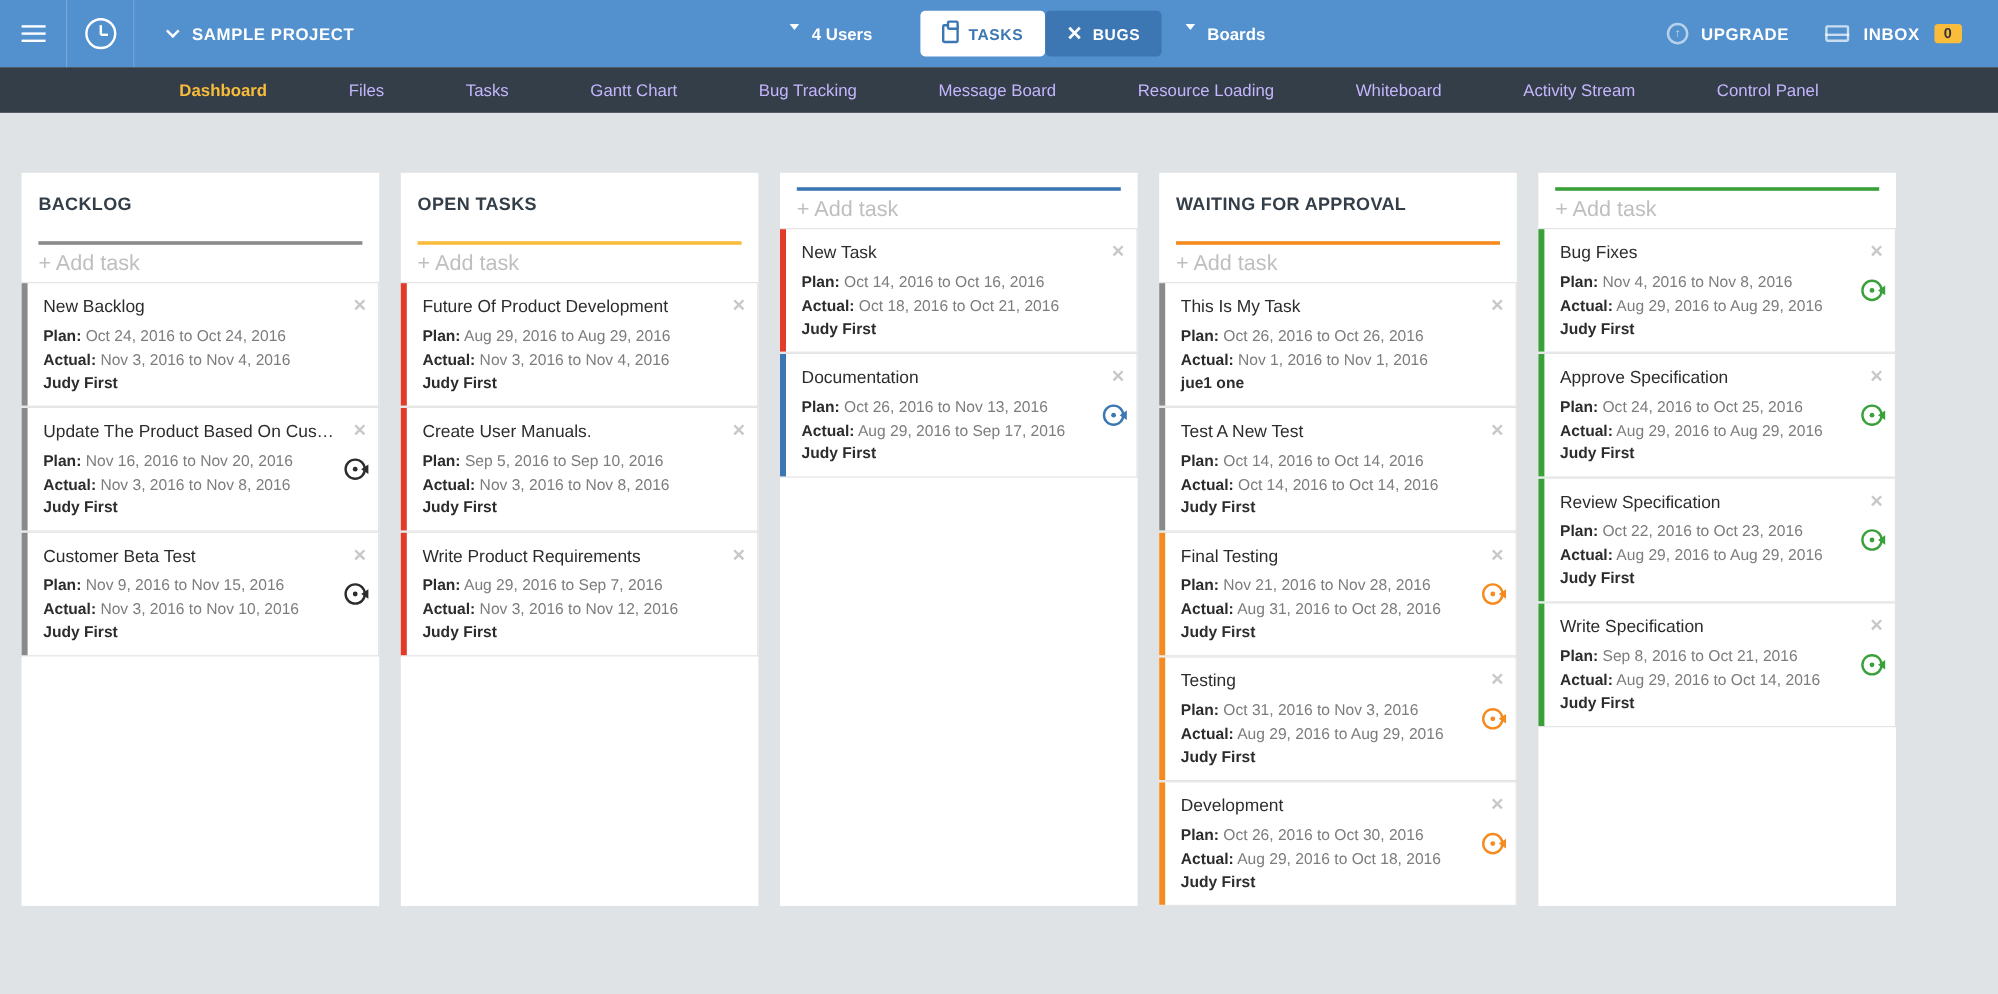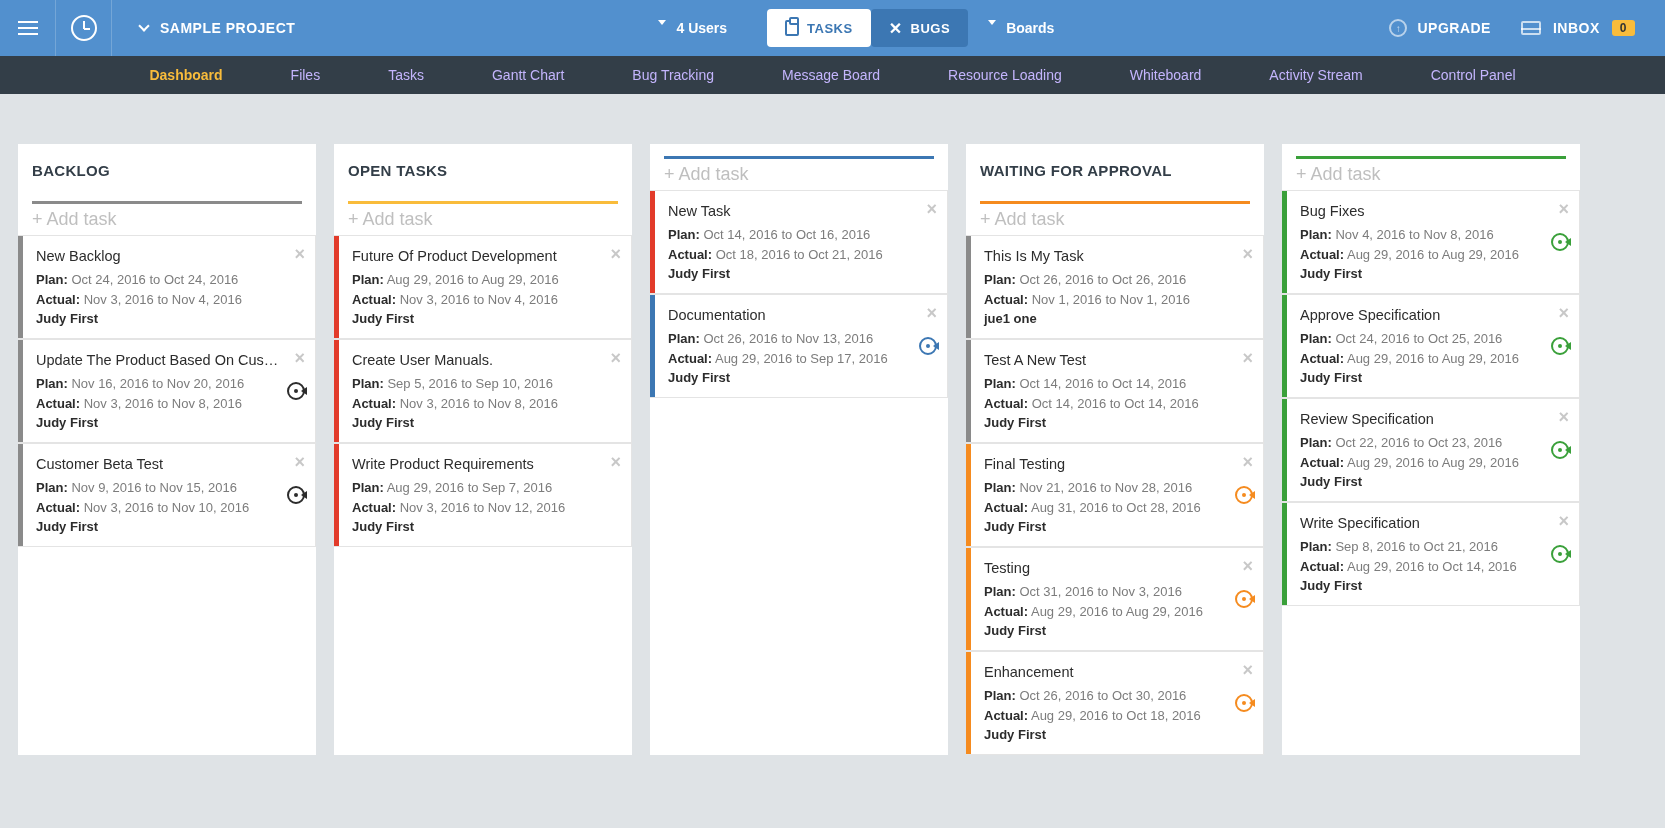--- a/index.html
+++ b/index.html
@@ -246,21 +246,21 @@
         <div class="card-line"><b>Plan:</b> Oct 31, 2016 to Nov 3, 2016</div>
         <div class="card-line"><b>Actual:</b> Aug 29, 2016 to Aug 29, 2016</div>
         <div class="card-assignee">Judy First</div>
         <div class="card-badge">
           <div class="badge-circle" style="color: rgb(245, 139, 31); border-color: rgb(245, 139, 31);"></div>
         </div>
       </div>
       <div class="card">
         <div class="card-stripe" style="background: rgb(245, 139, 31);"></div>
         <div class="card-close">×</div>
-        <div class="card-title">Enhancement</div>
+        <div class="card-title">Development</div>
         <div class="card-line"><b>Plan:</b> Oct 26, 2016 to Oct 30, 2016</div>
         <div class="card-line"><b>Actual:</b> Aug 29, 2016 to Oct 18, 2016</div>
         <div class="card-assignee">Judy First</div>
         <div class="card-badge">
           <div class="badge-circle" style="color: rgb(245, 139, 31); border-color: rgb(245, 139, 31);"></div>
         </div>
       </div>
     </div>
     <div class="column">
       <div class="col-underline" style="background: rgb(58, 160, 58);"></div>

